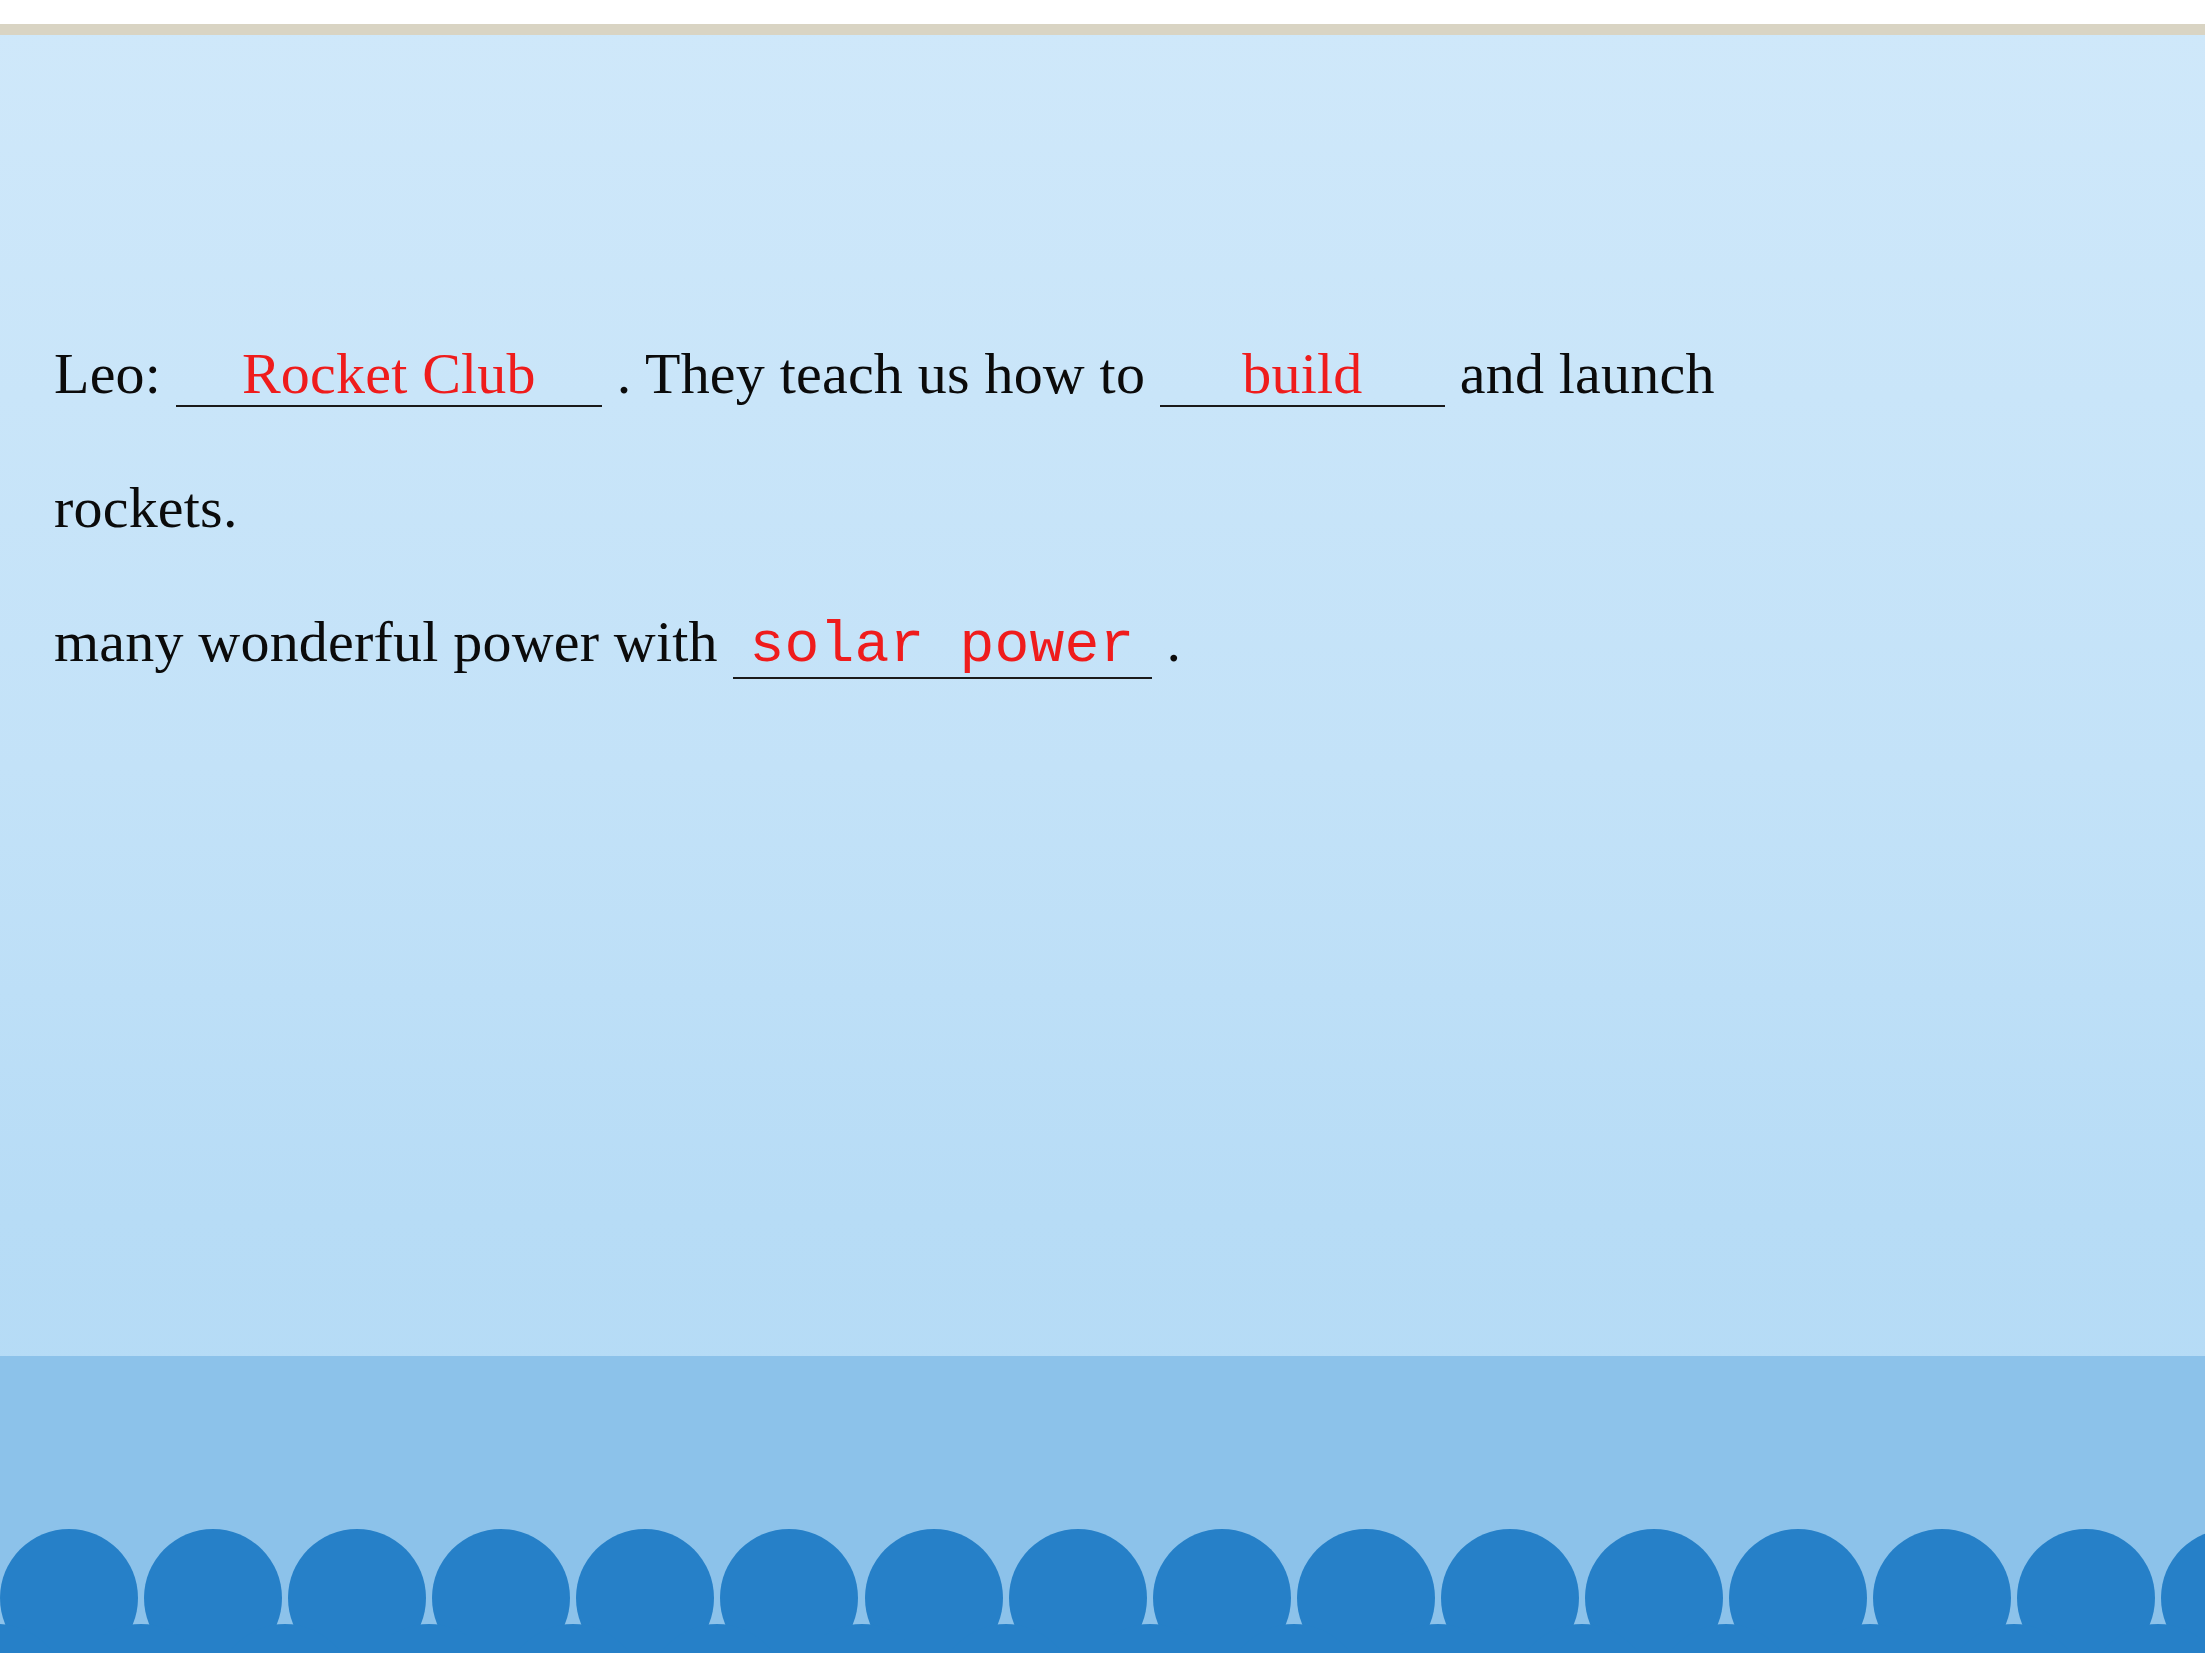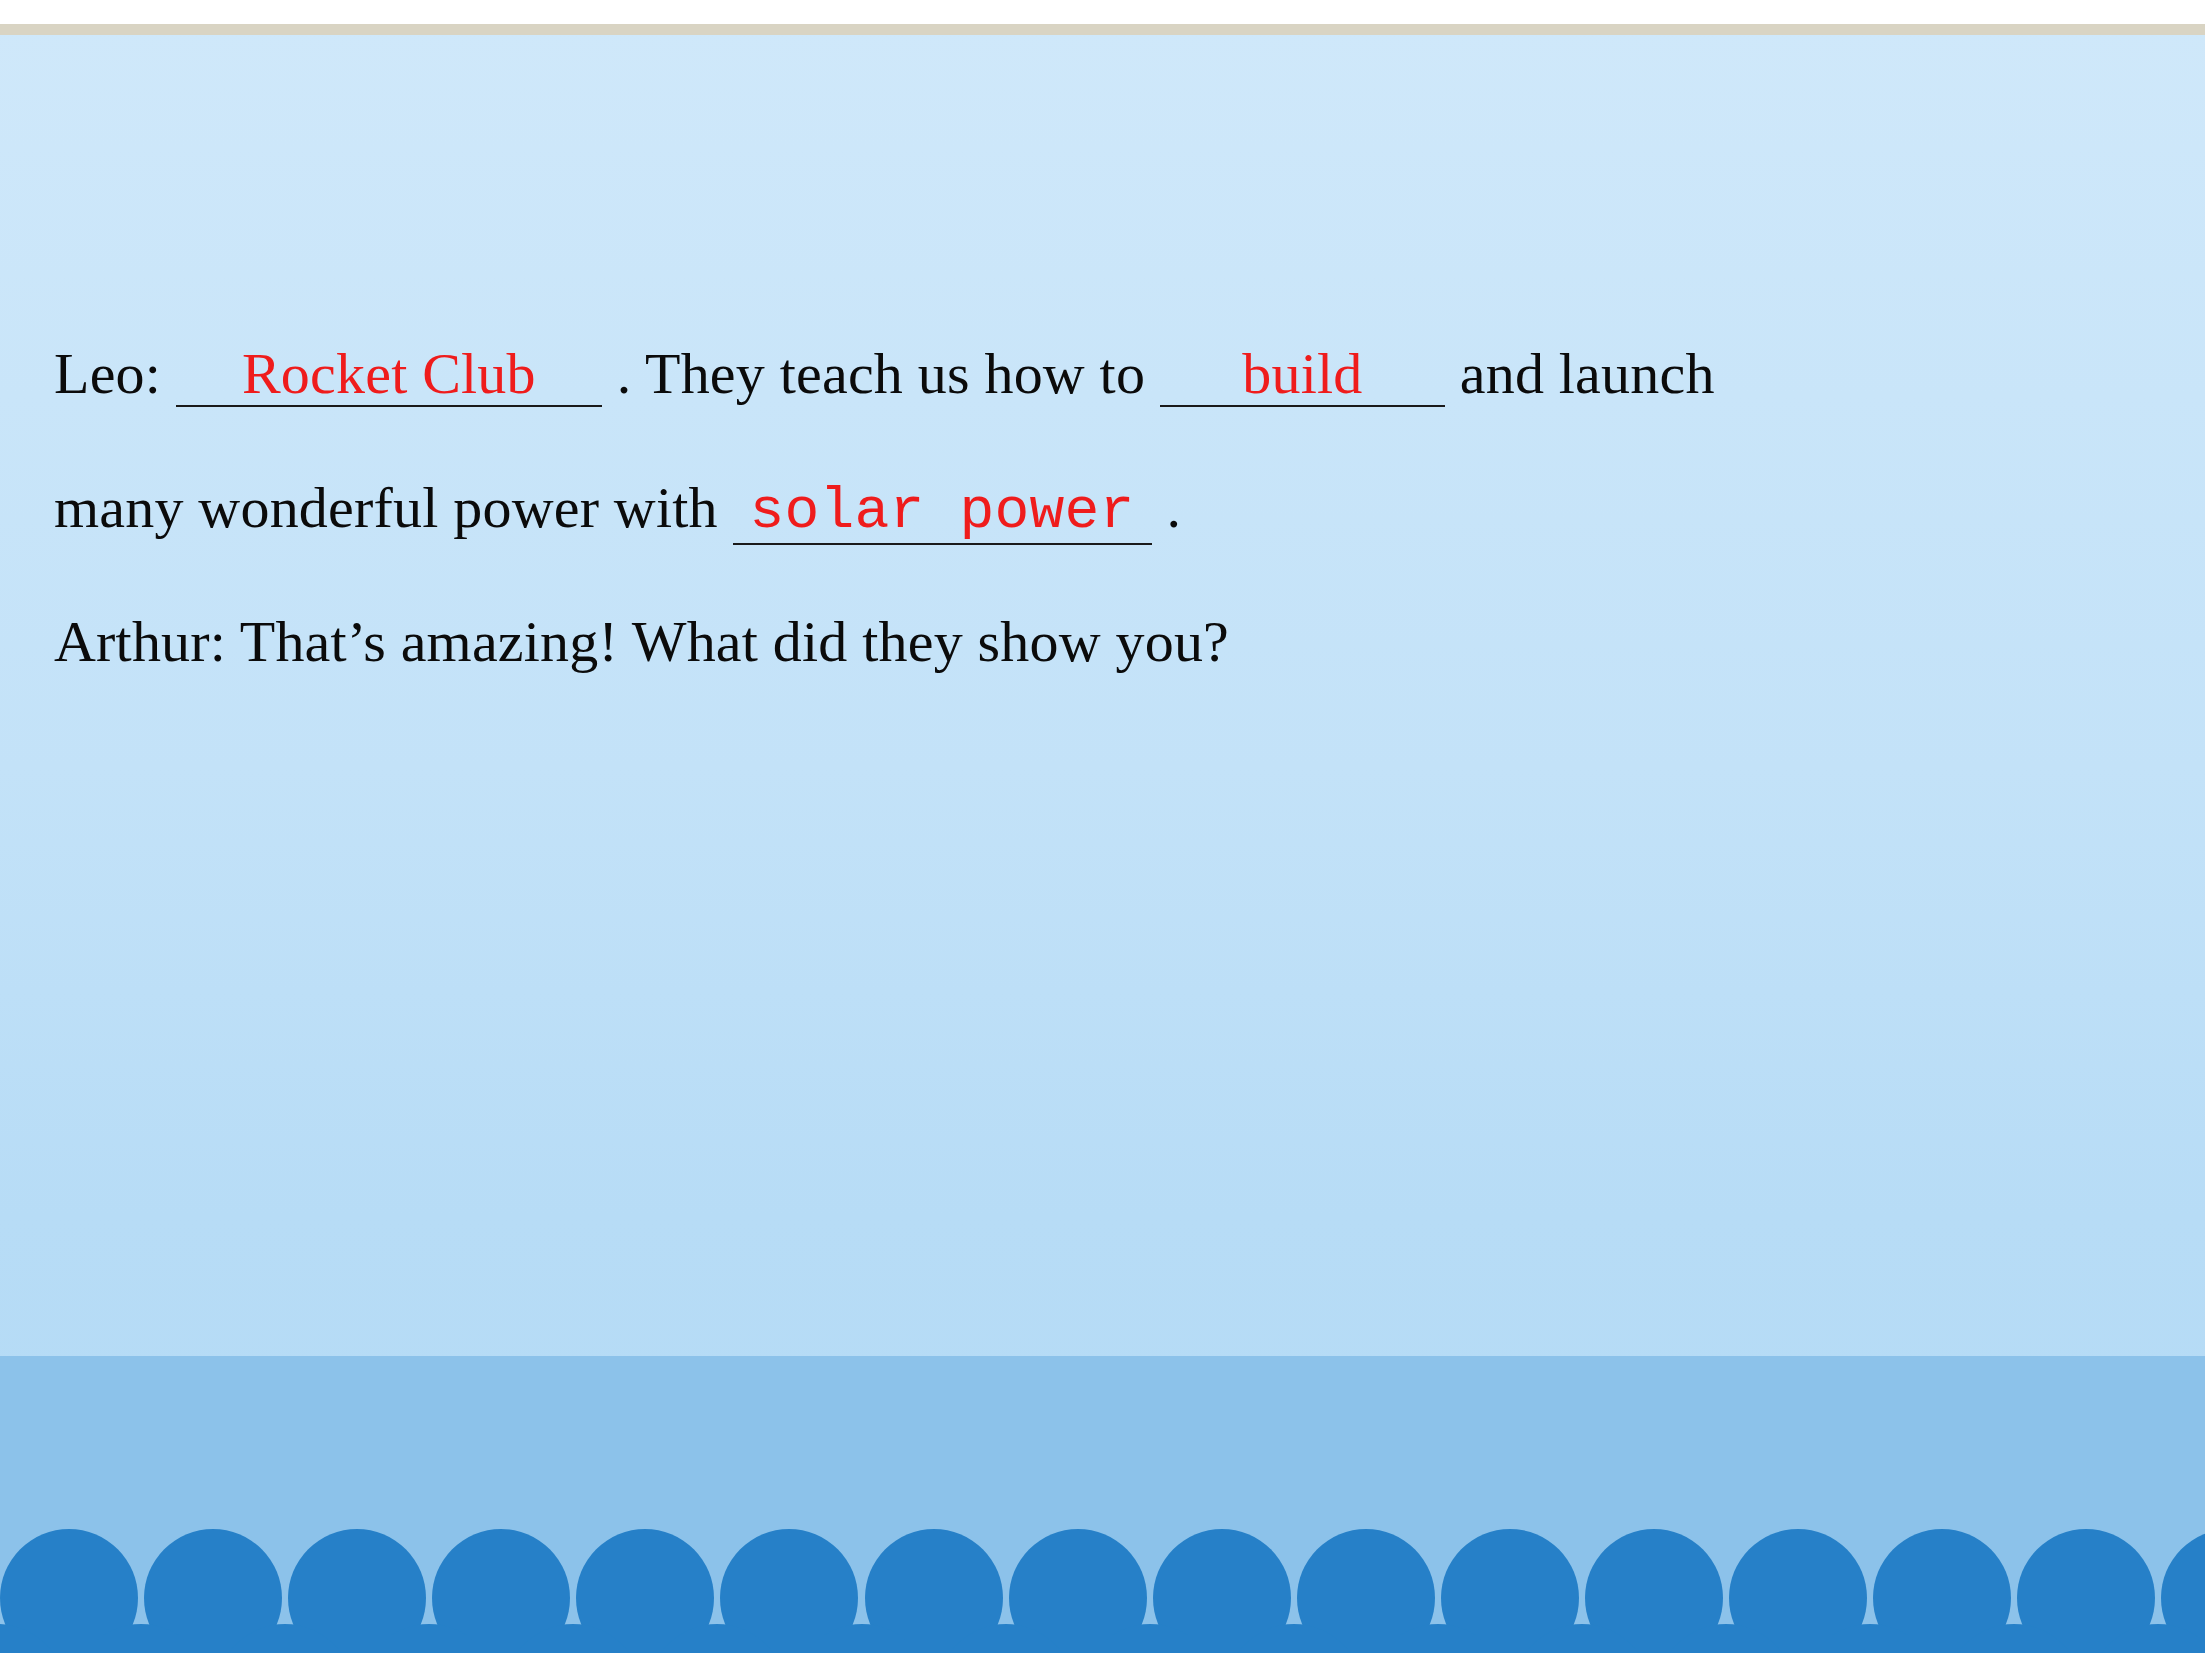--- a/index.html
+++ b/index.html
@@ -140,27 +140,27 @@
   <div class="content">
 
     <div class="line">
       <span>Leo:</span>
       <span class="blank w-rocket">Rocket Club</span>
       <span>. They teach us how to</span>
       <span class="blank w-build">build</span>
       <span>and launch</span>
     </div>
 
+    <div class="line">rockets.</div>
 
 
 
     <div class="line">
       <span>many wonderful power with</span>
       <span class="blank w-solar-power">solar power</span>
       <span>.</span>
     </div>
 
-    <div class="line">Arthur: That’s amazing! What did they show you?</div>
 
   </div>
 
 </div>
 
 
 </body></html>

